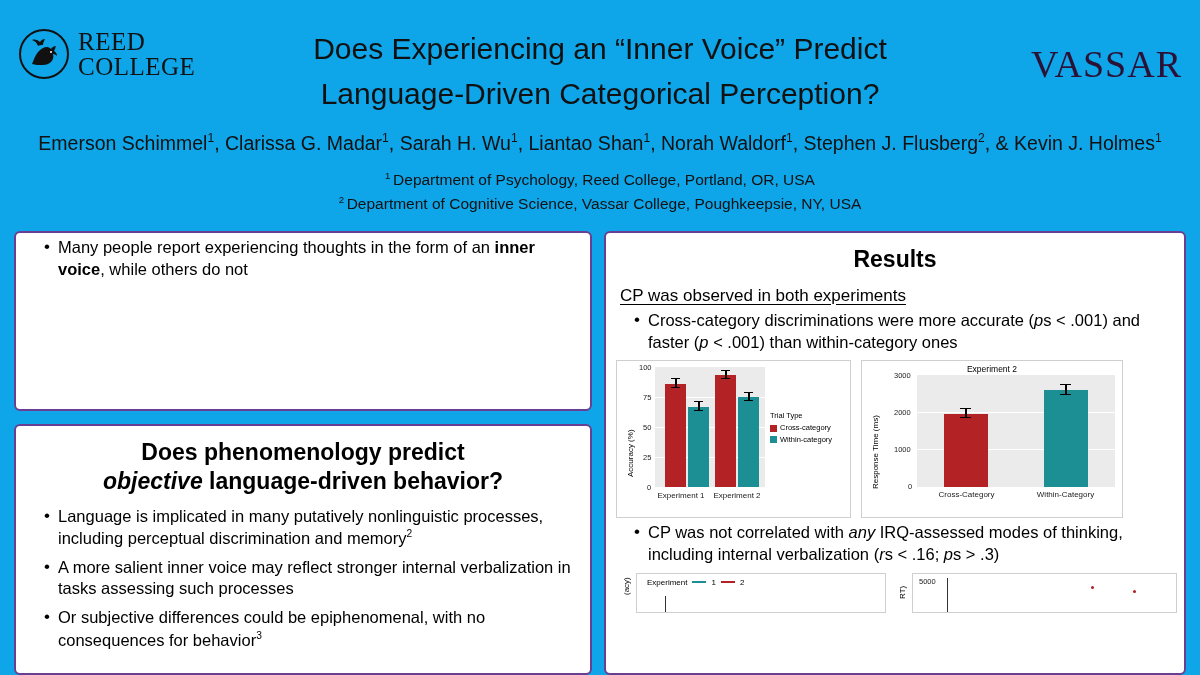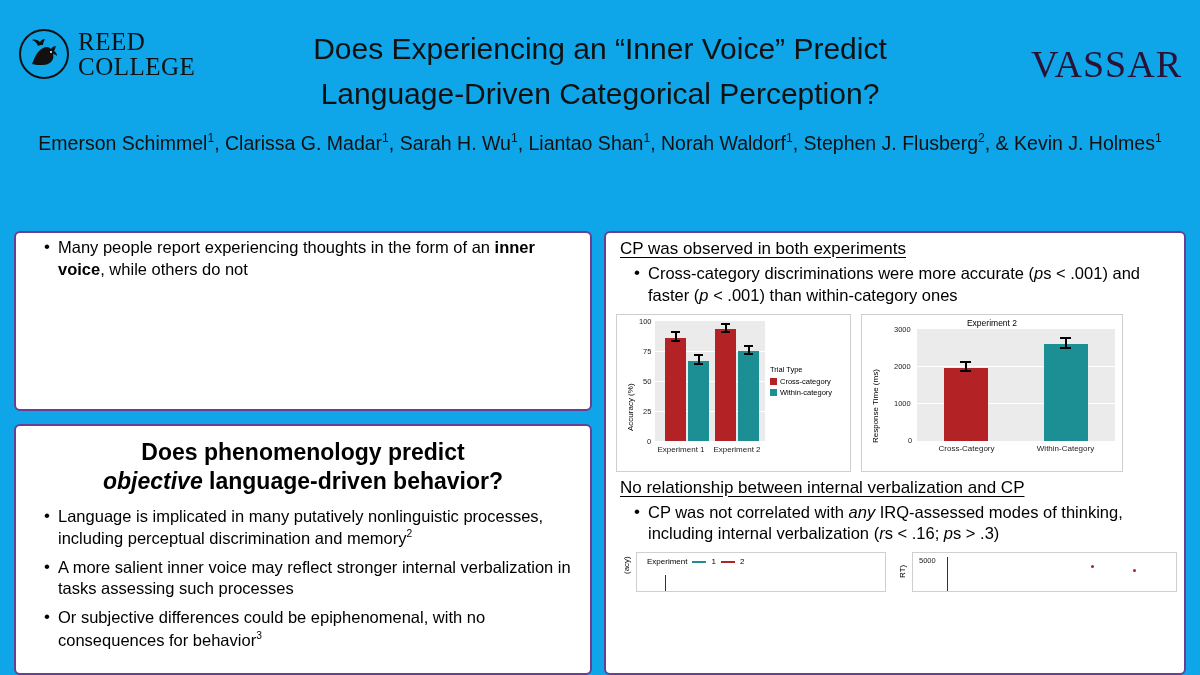--- a/index.html
+++ b/index.html
@@ -259,20 +259,24 @@
 
     <div class="title">
       <div>Does Experiencing an “Inner Voice” Predict</div>
       <div>Language-Driven Categorical Perception?</div>
     </div>
 
     <div class="authors">
       Emerson Schimmel<sup>1</sup>, Clarissa G. Madar<sup>1</sup>, Sarah H. Wu<sup>1</sup>, Liantao Shan<sup>1</sup>, Norah Waldorf<sup>1</sup>, Stephen J. Flusberg<sup>2</sup>, &amp; Kevin J. Holmes<sup>1</sup>
     </div>
 
+    <div class="affil">
+      <div><sup>1 </sup><span>Department of Psychology, Reed College, Portland, OR, USA</span></div>
+      <div><sup>2 </sup><span>Department of Cognitive Science, Vassar College, Poughkeepsie, NY, USA</span></div>
+    </div>
   </div>
 
   <div class="panel panel-left-1">
     <ul class="bullets">
       <li><span>Many people report experiencing thoughts in the form of </span><span>an </span><span class="bold">inner voice</span><span>, while others do not</span></li>
     </ul>
   </div>
 
   <div class="panel panel-left-2">
     <h2>
@@ -280,20 +284,21 @@
       <div><span class="italic">objective</span><span> language-driven behavior?</span></div>
     </h2>
     <ul class="bullets">
       <li><span>Language is implicated in many putatively nonlinguistic processes, including perceptual discrimination and memory</span><sup>2</sup></li>
       <li><span>A more salient inner voice may reflect stronger internal verbalization in tasks assessing such processes</span></li>
       <li><span>Or subjective differences could be epiphenomenal, with no consequences for behavior</span><sup>3</sup></li>
     </ul>
   </div>
 
   <div class="panel panel-right">
+    <h2>Results</h2>
 
     <div class="subhead">CP was observed in both experiments</div>
 
     <ul class="bullets results-bullets">
       <li>
         <span>Cross-category discriminations were more accurate (</span><span class="italic">p</span><span>s &lt; .001)</span>
         <span>and faster (</span><span class="italic">p</span><span> &lt; .001) than within-category ones</span>
       </li>
     </ul>
 
@@ -375,21 +380,20 @@
           <div class="errbar" style="left:148px; bottom:92px; height:10px;"></div>
           <div class="errcap" style="left:143px; bottom:102px; width:11px;"></div>
           <div class="errcap" style="left:143px; bottom:92px; width:11px;"></div>
         </div>
 
         <div class="xtick" style="left:55px; top:129px; width:99px;">Cross-Category</div>
         <div class="xtick" style="left:154px; top:129px; width:99px;">Within-Category</div>
       </div>
     </div>
 
-    <div class="subhead">No relationship between internal verbalization and CP</div>
 
     <ul class="bullets results-bullets">
       <li>
         <span>CP was not correlated with </span><span class="italic">any</span><span> IRQ-assessed modes of</span>
         <span>thinking, including internal verbalization (</span><span class="italic">r</span><span>s &lt; .16; </span><span class="italic">p</span><span>s &gt; .3)</span>
       </li>
     </ul>
 
     <div class="bottom-charts">
       <div class="axis-label-y" style="left:6px; top:22px;">(acy)</div>

